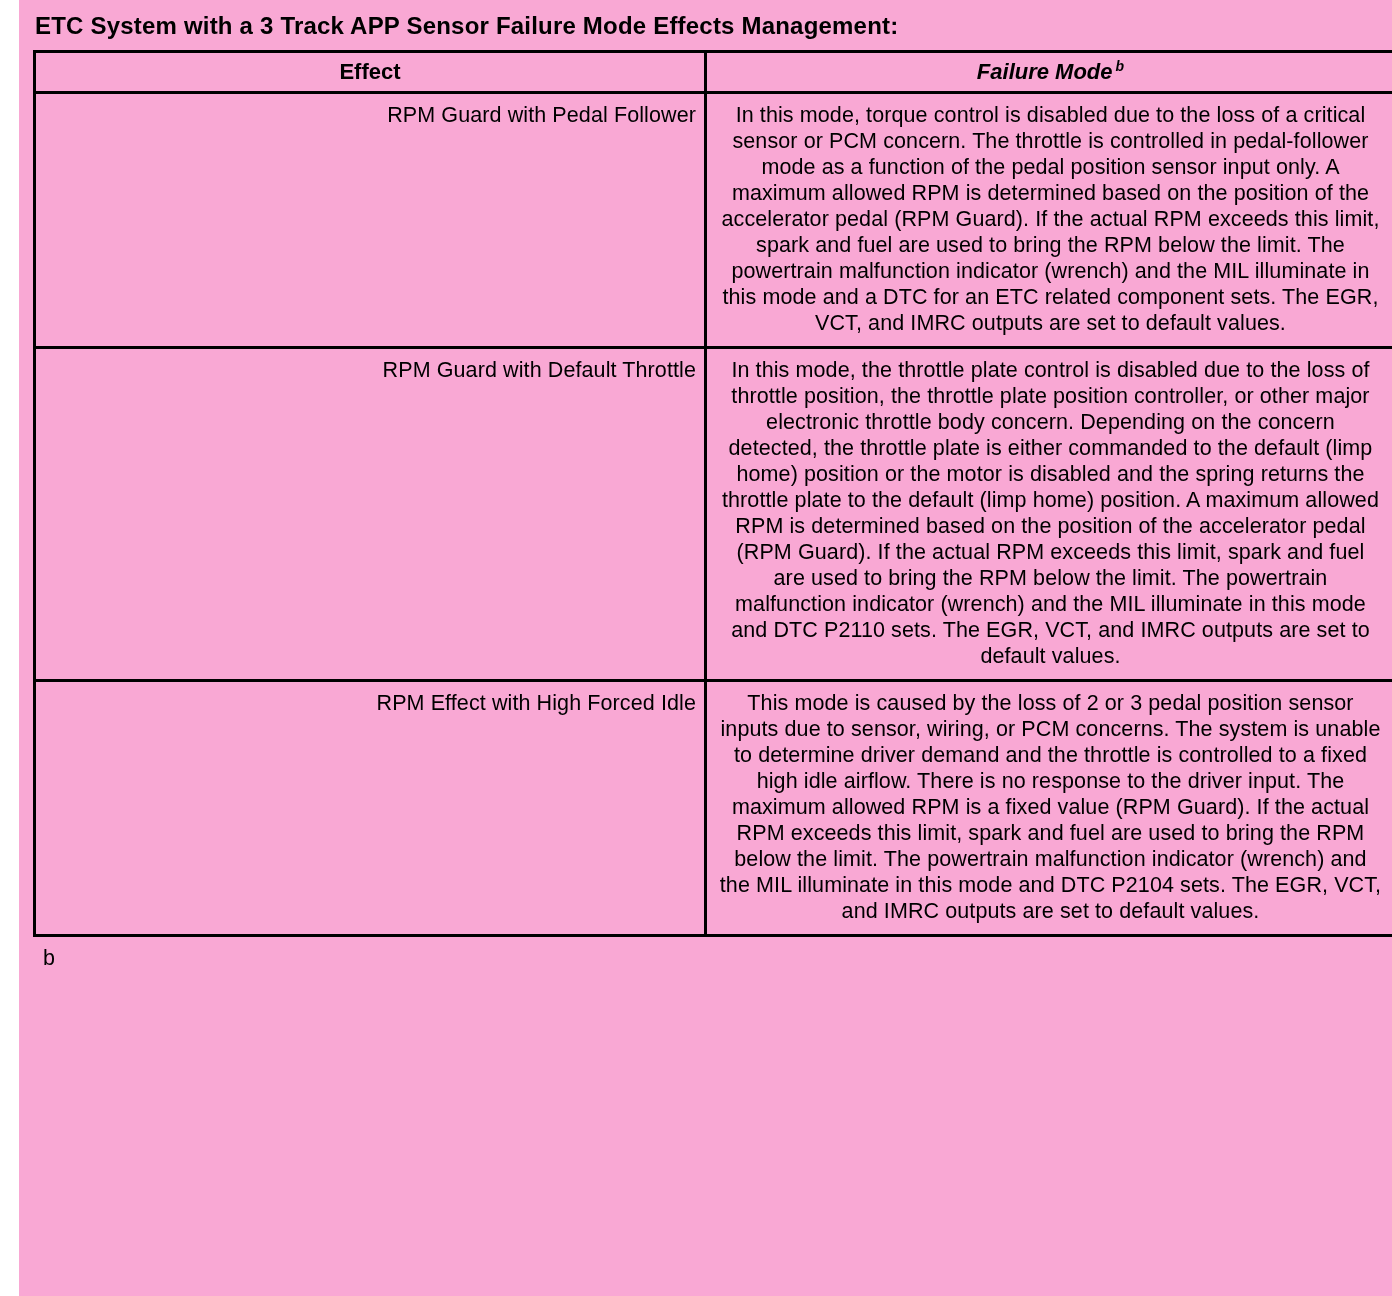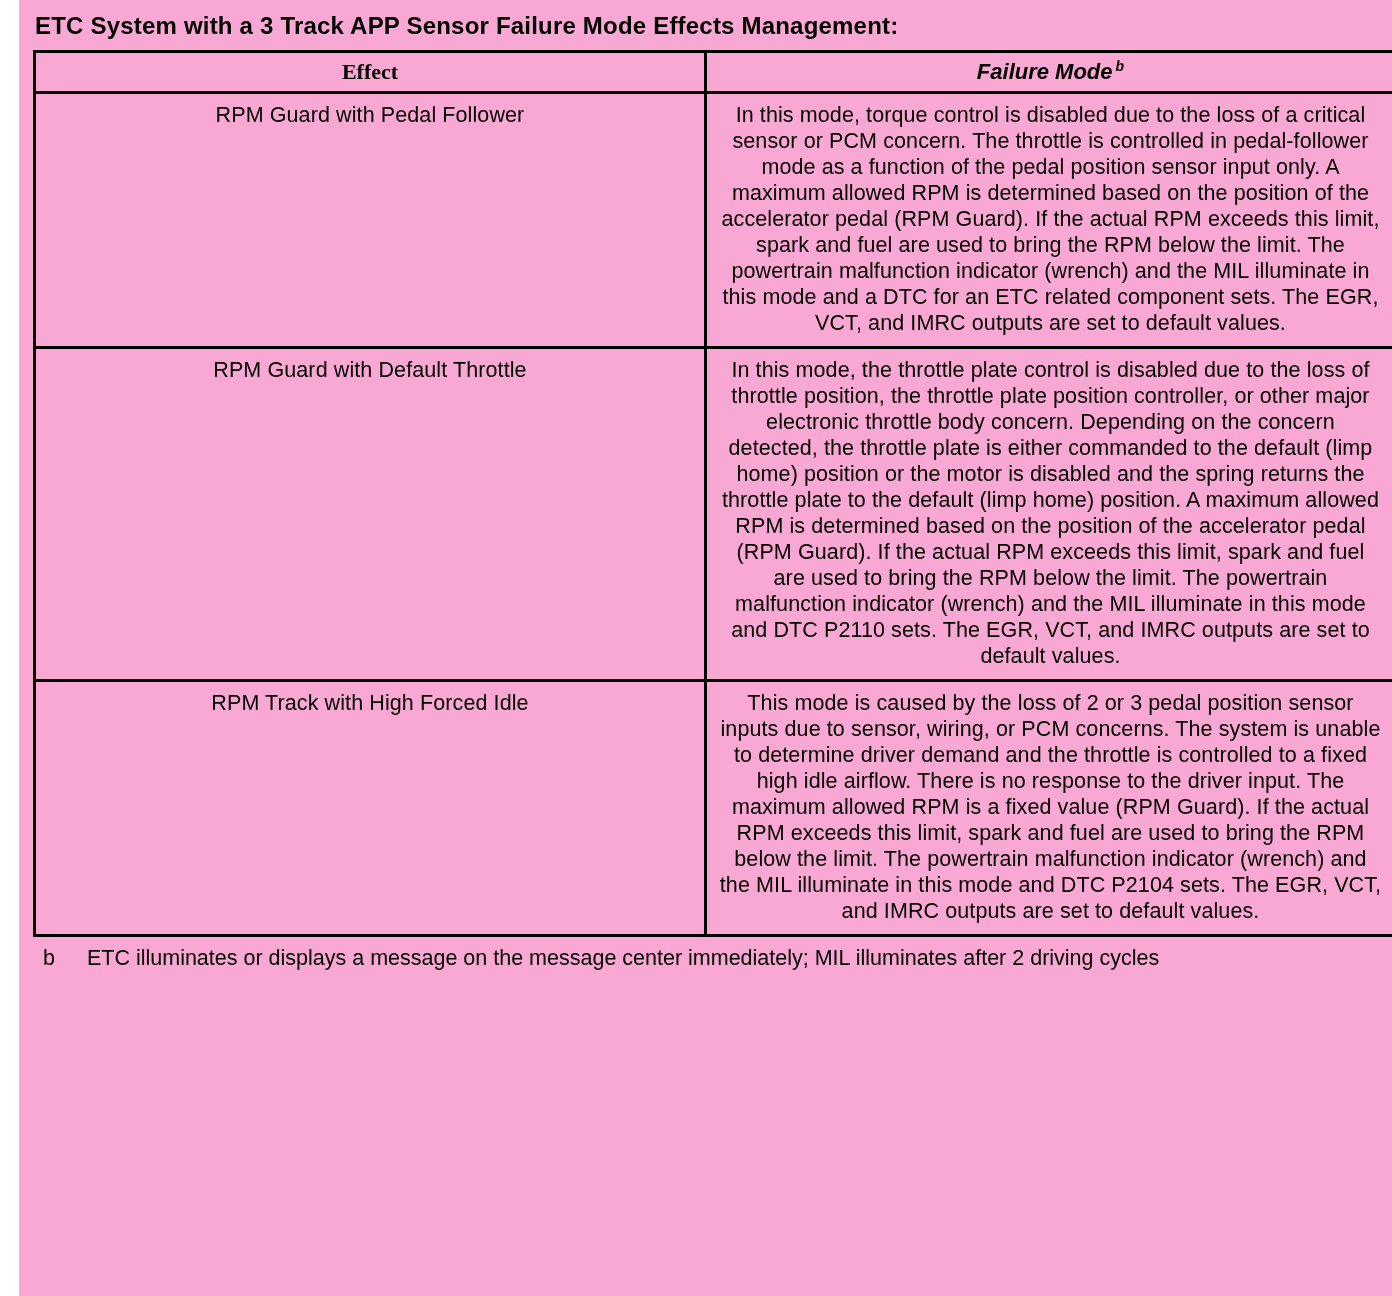--- a/index.html
+++ b/index.html
@@ -25,36 +25,36 @@
   }
   table.fmem {
     width: 1364px;
     border-collapse: collapse;
     border: 3px solid #000;
     table-layout: fixed;
   }
   table.fmem th, table.fmem td {
     border: 3px solid #000;
   }
-  th.col-effect { width: 49.3%; font-family: Liberation Serif, serif; }
+  th.col-effect { width: 49.3%; }
   th.col-mode   { width: 50.7%; font-style: italic; }
   table.fmem th {
     font-size: 22px;
     font-weight: bold;
     text-align: center;
     padding: 5px 6px 6px 6px;
   }
   table.fmem th sup {
     font-size: 14px;
     font-weight: bold;
     margin-left: 3px;
   }
   td.cell-effect {
     vertical-align: top;
-    text-align: center;
+    text-align: right;
     font-size: 21.5px;
     padding: 9px 8px 8px 8px;
     letter-spacing: 0.1px;
   }
   td.cell-mode {
     vertical-align: top;
     text-align: center;
     font-size: 21.5px;
     line-height: 26px;
     padding: 8px 12px 10px 12px;
@@ -89,24 +89,23 @@
     <tbody>
       <tr>
         <td class="cell-effect">RPM Guard with Pedal Follower</td>
         <td class="cell-mode">In this mode, torque control is disabled due to the loss of a critical sensor or PCM concern. The throttle is controlled in pedal-follower mode as a function of the pedal position sensor input only. A maximum allowed RPM is determined based on the position of the accelerator pedal (RPM Guard). If the actual RPM exceeds this limit, spark and fuel are used to bring the RPM below the limit. The powertrain malfunction indicator (wrench) and the MIL illuminate in this mode and a DTC for an ETC related component sets. The EGR, VCT, and IMRC outputs are set to default values.</td>
       </tr>
       <tr>
         <td class="cell-effect">RPM Guard with Default Throttle</td>
         <td class="cell-mode">In this mode, the throttle plate control is disabled due to the loss of throttle position, the throttle plate position controller, or other major electronic throttle body concern. Depending on the concern detected, the throttle plate is either commanded to the default (limp home) position or the motor is disabled and the spring returns the throttle plate to the default (limp home) position. A maximum allowed RPM is determined based on the position of the accelerator pedal (RPM Guard). If the actual RPM exceeds this limit, spark and fuel are used to bring the RPM below the limit. The powertrain malfunction indicator (wrench) and the MIL illuminate in this mode and DTC P2110 sets. The EGR, VCT, and IMRC outputs are set to default values.</td>
       </tr>
       <tr>
-        <td class="cell-effect">RPM Track with High Forced Idle</td>
+        <td class="cell-effect">RPM Effect with High Forced Idle</td>
         <td class="cell-mode">This mode is caused by the loss of 2 or 3 pedal position sensor inputs due to sensor, wiring, or PCM concerns. The system is unable to determine driver demand and the throttle is controlled to a fixed high idle airflow. There is no response to the driver input. The maximum allowed RPM is a fixed value (RPM Guard). If the actual RPM exceeds this limit, spark and fuel are used to bring the RPM below the limit. The powertrain malfunction indicator (wrench) and the MIL illuminate in this mode and DTC P2104 sets. The EGR, VCT, and IMRC outputs are set to default values.</td>
       </tr>
     </tbody>
   </table>
 
   <div class="footnote">
     <span class="marker">b</span>
-    <span class="text">ETC illuminates or displays a message on the message center immediately; MIL illuminates after 2 driving cycles</span>
   </div>
 
 </div>
 
 </body></html>

